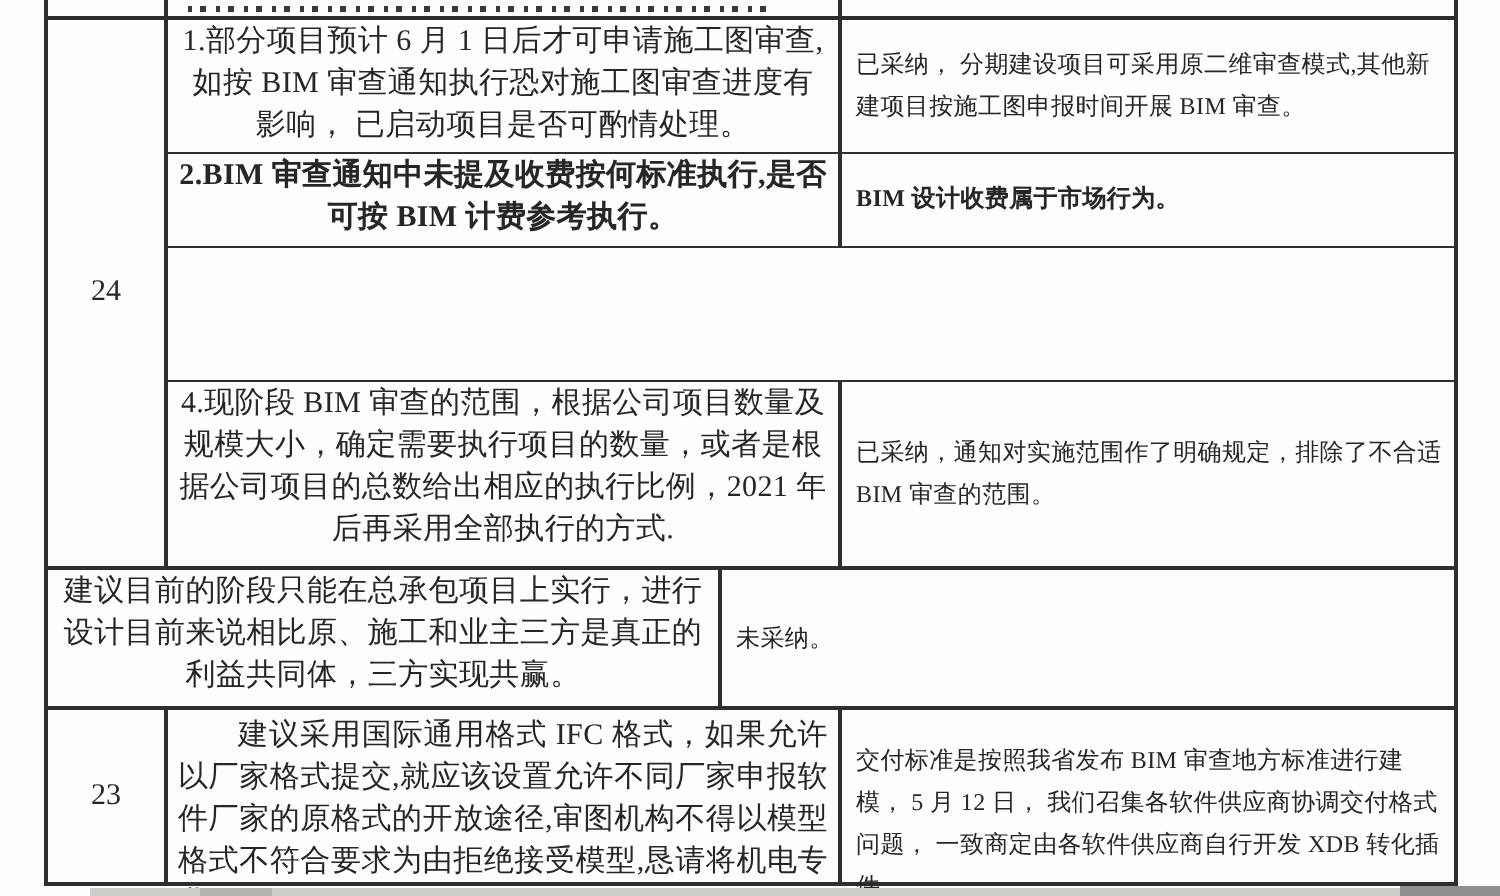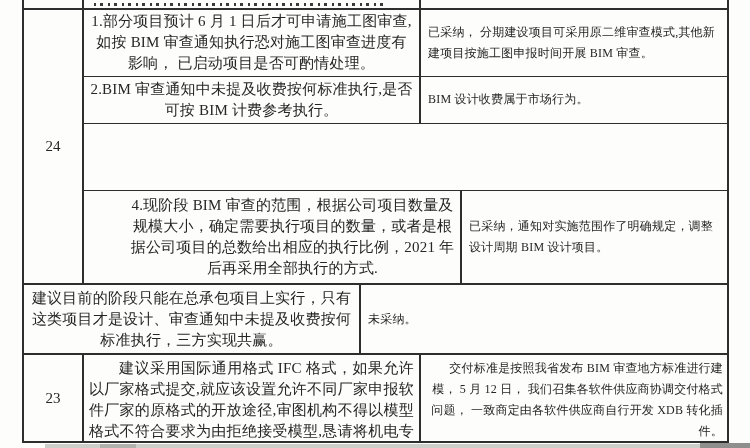--- a/index.html
+++ b/index.html
@@ -24,31 +24,31 @@
     width:60px;flex:0 0 60px;box-sizing:border-box;border-right:2px solid #2e2e2e;
     display:flex;align-items:center;justify-content:center;
     font-size:15px;
   }
   .qa-stack{flex:1;display:flex;flex-direction:column;min-width:0;}
   .item-row{display:flex;box-sizing:border-box;border-bottom:1px solid #2e2e2e;}
   .item-row:last-child{border-bottom:0;}
   .group-row{border-bottom:2px solid #2e2e2e;box-sizing:border-box;}
   .q-cell{
     width:337px;flex:0 0 337px;box-sizing:border-box;border-right:2px solid #2e2e2e;
-    padding:1px 5px;display:flex;flex-direction:column;justify-content:center;
+    padding:1px 5px;display:flex;flex-direction:column;justify-content:flex-start;
     font-size:15px;line-height:21px;text-align:center;letter-spacing:0.2px;
   }
   .q-cell.justified{text-align:justify;text-align-last:left;}
   .q-cell.justified .q-text{text-indent:2em;}
   .a-cell{
     flex:1;box-sizing:border-box;padding:2px 4px 2px 7px;
     display:flex;flex-direction:column;justify-content:center;
     font-size:12px;line-height:21px;text-align:left;letter-spacing:0.2px;min-width:0;
   }
-  .h67{height:67px;} .h48{height:48px;} .h93{height:93px;margin-left:41px;}
+  .h67{height:67px;} .h48{height:48px;font-weight:bold;} .h93{height:93px;}
   .h70{height:70px;} .h88{height:88px;border-bottom:2px solid #2e2e2e;}
   .grp24{height:275px;}
   .bottom-strip{position:absolute;top:444px;left:45px;width:692px;height:4px;background:#cdcdc9;}
   .bottom-strip-dark1{position:absolute;top:444px;left:100px;width:36px;height:4px;background:#b1b1ae;}
   .bottom-strip-dark2{position:absolute;top:443px;left:700px;width:50px;height:5px;background:#8f8f8d;}
 </style>
 </head>
 <body>
 
 <div class="doc-table">
@@ -87,44 +87,44 @@
       </div>
 
       <div class="item-row h67">
       </div>
 
       <div class="item-row h93">
         <div class="q-cell">
           <span class="q-text">4.现阶段 BIM 审查的范围，根据公司项目数量及规模大小，确定需要执行项目的数量，或者是根据公司项目的总数给出相应的执行比例，2021 年后再采用全部执行的方式.</span>
         </div>
         <div class="a-cell">
-          <span>已采纳，通知对实施范围作了明确规定，调整设计周期 BIM 设计项目。</span>
+          <span>已采纳，通知对实施范围作了明确规定，排除了不合适 BIM 审查的范围。</span>
         </div>
       </div>
 
     </div>
   </div>
 
   <div class="row group-row h70">
     <div class="q-cell">
-      <span class="q-text">建议目前的阶段只能在总承包项目上实行，只有这类项目才是设计、审查通知中未提及收费按何标准执行，三方实现共赢。</span>
+      <span class="q-text">建议目前的阶段只能在总承包项目上实行，进行设计目前来说相比原、施工和业主三方是真正的利益共同体，三方实现共赢。</span>
     </div>
     <div class="a-cell">
       <span>未采纳。</span>
     </div>
   </div>
 
   <div class="row h88">
     <div class="num-cell">
       <span>23</span>
     </div>
     <div class="q-cell justified" style="justify-content:flex-start;padding-top:3px;">
       <span class="q-text">建议采用国际通用格式 IFC 格式，如果允许以厂家格式提交,就应该设置允许不同厂家申报软件厂家的原格式的开放途径,审图机构不得以模型格式不符合要求为由拒绝接受模型,恳请将机电专业</span>
     </div>
-    <div class="a-cell" style="justify-content:flex-start;padding-top:3px;text-align:right;">
+    <div class="a-cell" style="justify-content:flex-start;padding-top:15px;">
       <span>交付标准是按照我省发布 BIM 审查地方标准进行建模， 5 月 12 日， 我们召集各软件供应商协调交付格式问题， 一致商定由各软件供应商自行开发 XDB 转化插件。</span>
     </div>
   </div>
 
 </div>
 
 <div class="bottom-strip"></div>
 <div class="bottom-strip-dark1"></div>
 <div class="bottom-strip-dark2"></div>
 

